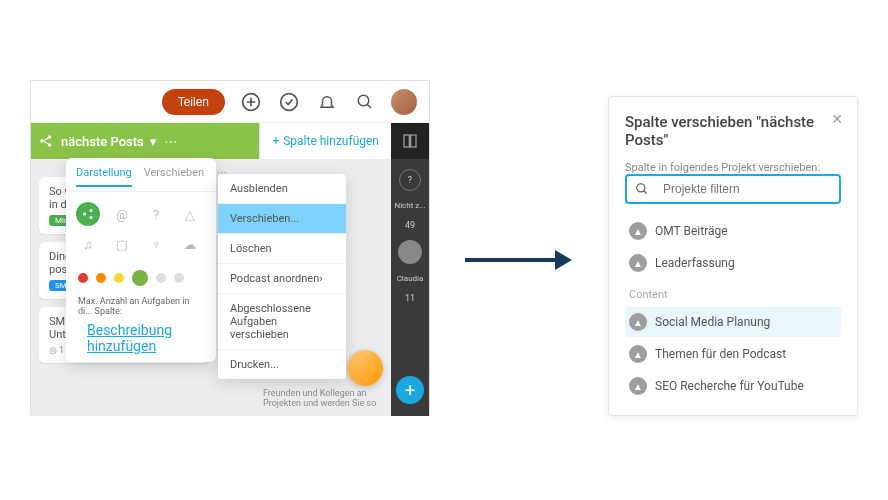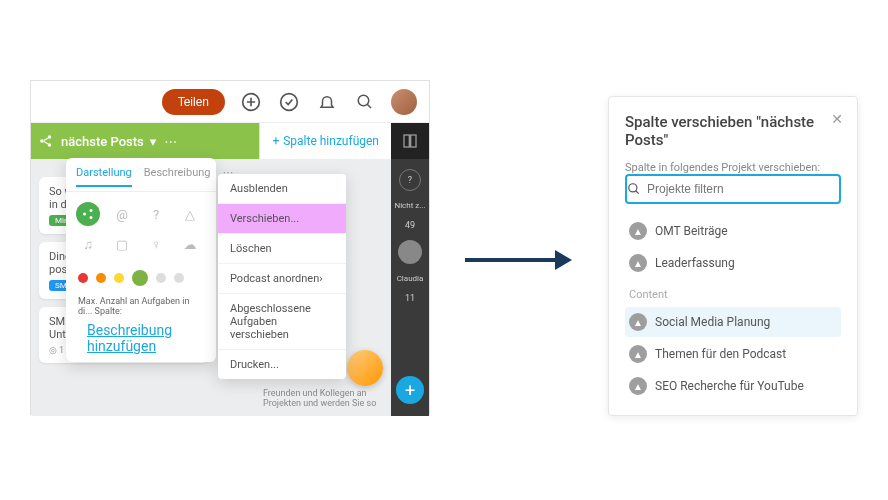--- a/index.html
+++ b/index.html
@@ -38,39 +38,39 @@
 .color-row { display: flex; gap: 8px; padding: 4px 12px 10px; align-items: center; }
 .dot { width: 10px; height: 10px; border-radius: 50%; }
 .dot.big { width: 16px; height: 16px; }
 .max-text { font-size: 9px; color: #666; padding: 0 12px 6px; }
 .desc-link { font-size: 14px; color: #1ba8e0; text-decoration: underline; padding: 0 21px; }
 
 
 .ctx-menu { position: absolute; left: 218px; top: 174px; width: 128px; background: #fff; border-radius: 4px; box-shadow: 0 4px 16px rgba(0,0,0,0.15); z-index: 25; font-size: 11px; }
 .ctx-menu div { padding: 8px 12px; color: #555; border-bottom: 1px solid #f2f2f2; cursor: pointer; display: flex; justify-content: flex-start; }
 .ctx-menu div:last-child { border-bottom: none; }
-.ctx-menu div.hl { background: #f0abfc; }
+.ctx-menu div.hl { background: #7dd3fc; }
 
 
 .dark-sidebar { position: absolute; right: 0; top: 78px; width: 38px; height: 257px; background: #3a3a3a; display: flex; flex-direction: column; align-items: center; gap: 10px; padding-top: 10px; color: #ccc; font-size: 9px; }
 .dark-sidebar .mini-avatar { width: 24px; height: 24px; border-radius: 50%; background: #888; }
 .dark-sidebar .fab { width: 28px; height: 28px; border-radius: 50%; background: #1ba8e0; color: #fff; display: flex; align-items: center; justify-content: center; font-size: 18px; margin-top: auto; margin-bottom: 12px; }
 
 .float-avatar { position: absolute; right: 46px; bottom: 30px; width: 36px; height: 36px; border-radius: 50%; background: linear-gradient(135deg, #ffcc80, #ff9800); box-shadow: 0 2px 6px rgba(0,0,0,0.2); z-index: 15; }
 .forget-text { position: absolute; right: 46px; bottom: 8px; width: 120px; font-size: 9px; color: #888; text-align: left; z-index: 10; }
 
 
 .arrow { position: absolute; left: 460px; top: 240px; width: 120px; height: 40px; }
 
 
 .modal { position: absolute; left: 608px; top: 96px; width: 250px; background: #fff; border: 1px solid #e5e5e5; border-radius: 4px; box-shadow: 0 2px 8px rgba(0,0,0,0.08); padding: 16px 16px 14px; }
 .modal h3 { font-size: 15px; font-weight: 500; color: #444; margin-bottom: 12px; padding-right: 18px; }
 .modal .close { position: absolute; right: 14px; top: 14px; color: #999; cursor: pointer; font-size: 14px; }
 .modal .sub { font-size: 11px; color: #888; }
-.filter-box { border: 2px solid #1ba8e0; border-radius: 4px; display: flex; align-items: center; padding: 6px 0; gap: 6px; margin-bottom: 12px; }
+.filter-box { border: 2px solid #1ba8e0; border-radius: 4px; display: flex; align-items: center; padding: 6px 8px; gap: 14px; margin-bottom: 12px; }
 .filter-box input { border: none; outline: none; font-size: 12px; width: 100%; }
 .proj-list { display: flex; flex-direction: column; gap: 2px; }
 .proj-item { display: flex; align-items: center; gap: 8px; padding: 6px 4px; font-size: 12px; color: #555; border-radius: 4px; cursor: pointer; }
 .proj-item.sel { background: #eaf6fc; }
 .proj-icon { width: 18px; height: 18px; border-radius: 50%; background: #9e9e9e; display: flex; align-items: center; justify-content: center; color: #fff; font-size: 10px; }
 .group-label { font-size: 11px; color: #aaa; padding: 8px 4px 4px; }
 
 svg { display: block; }
 </style>
 </head>
@@ -163,21 +163,21 @@
     <div style="font-size:8px;">Claudia</div>
     <div>11</div>
     <div class="fab">+</div>
   </div>
 
 </div>
 
 <div class="popover1">
   <div class="tabs">
     <span class="active">Darstellung</span>
-    <span>Beschreibung</span>
+    <span>Verschieben</span>
     <span class="more">⋯</span>
   </div>
   <div class="icon-grid">
     <div class="icon-cell sel">
         <svg width="12" height="12" viewBox="0 0 24 24" fill="#fff">
           <circle cx="5" cy="12" r="3"></circle>
           <circle cx="18" cy="5" r="3"></circle>
           <circle cx="18" cy="19" r="3"></circle>
         </svg>
       </div>

